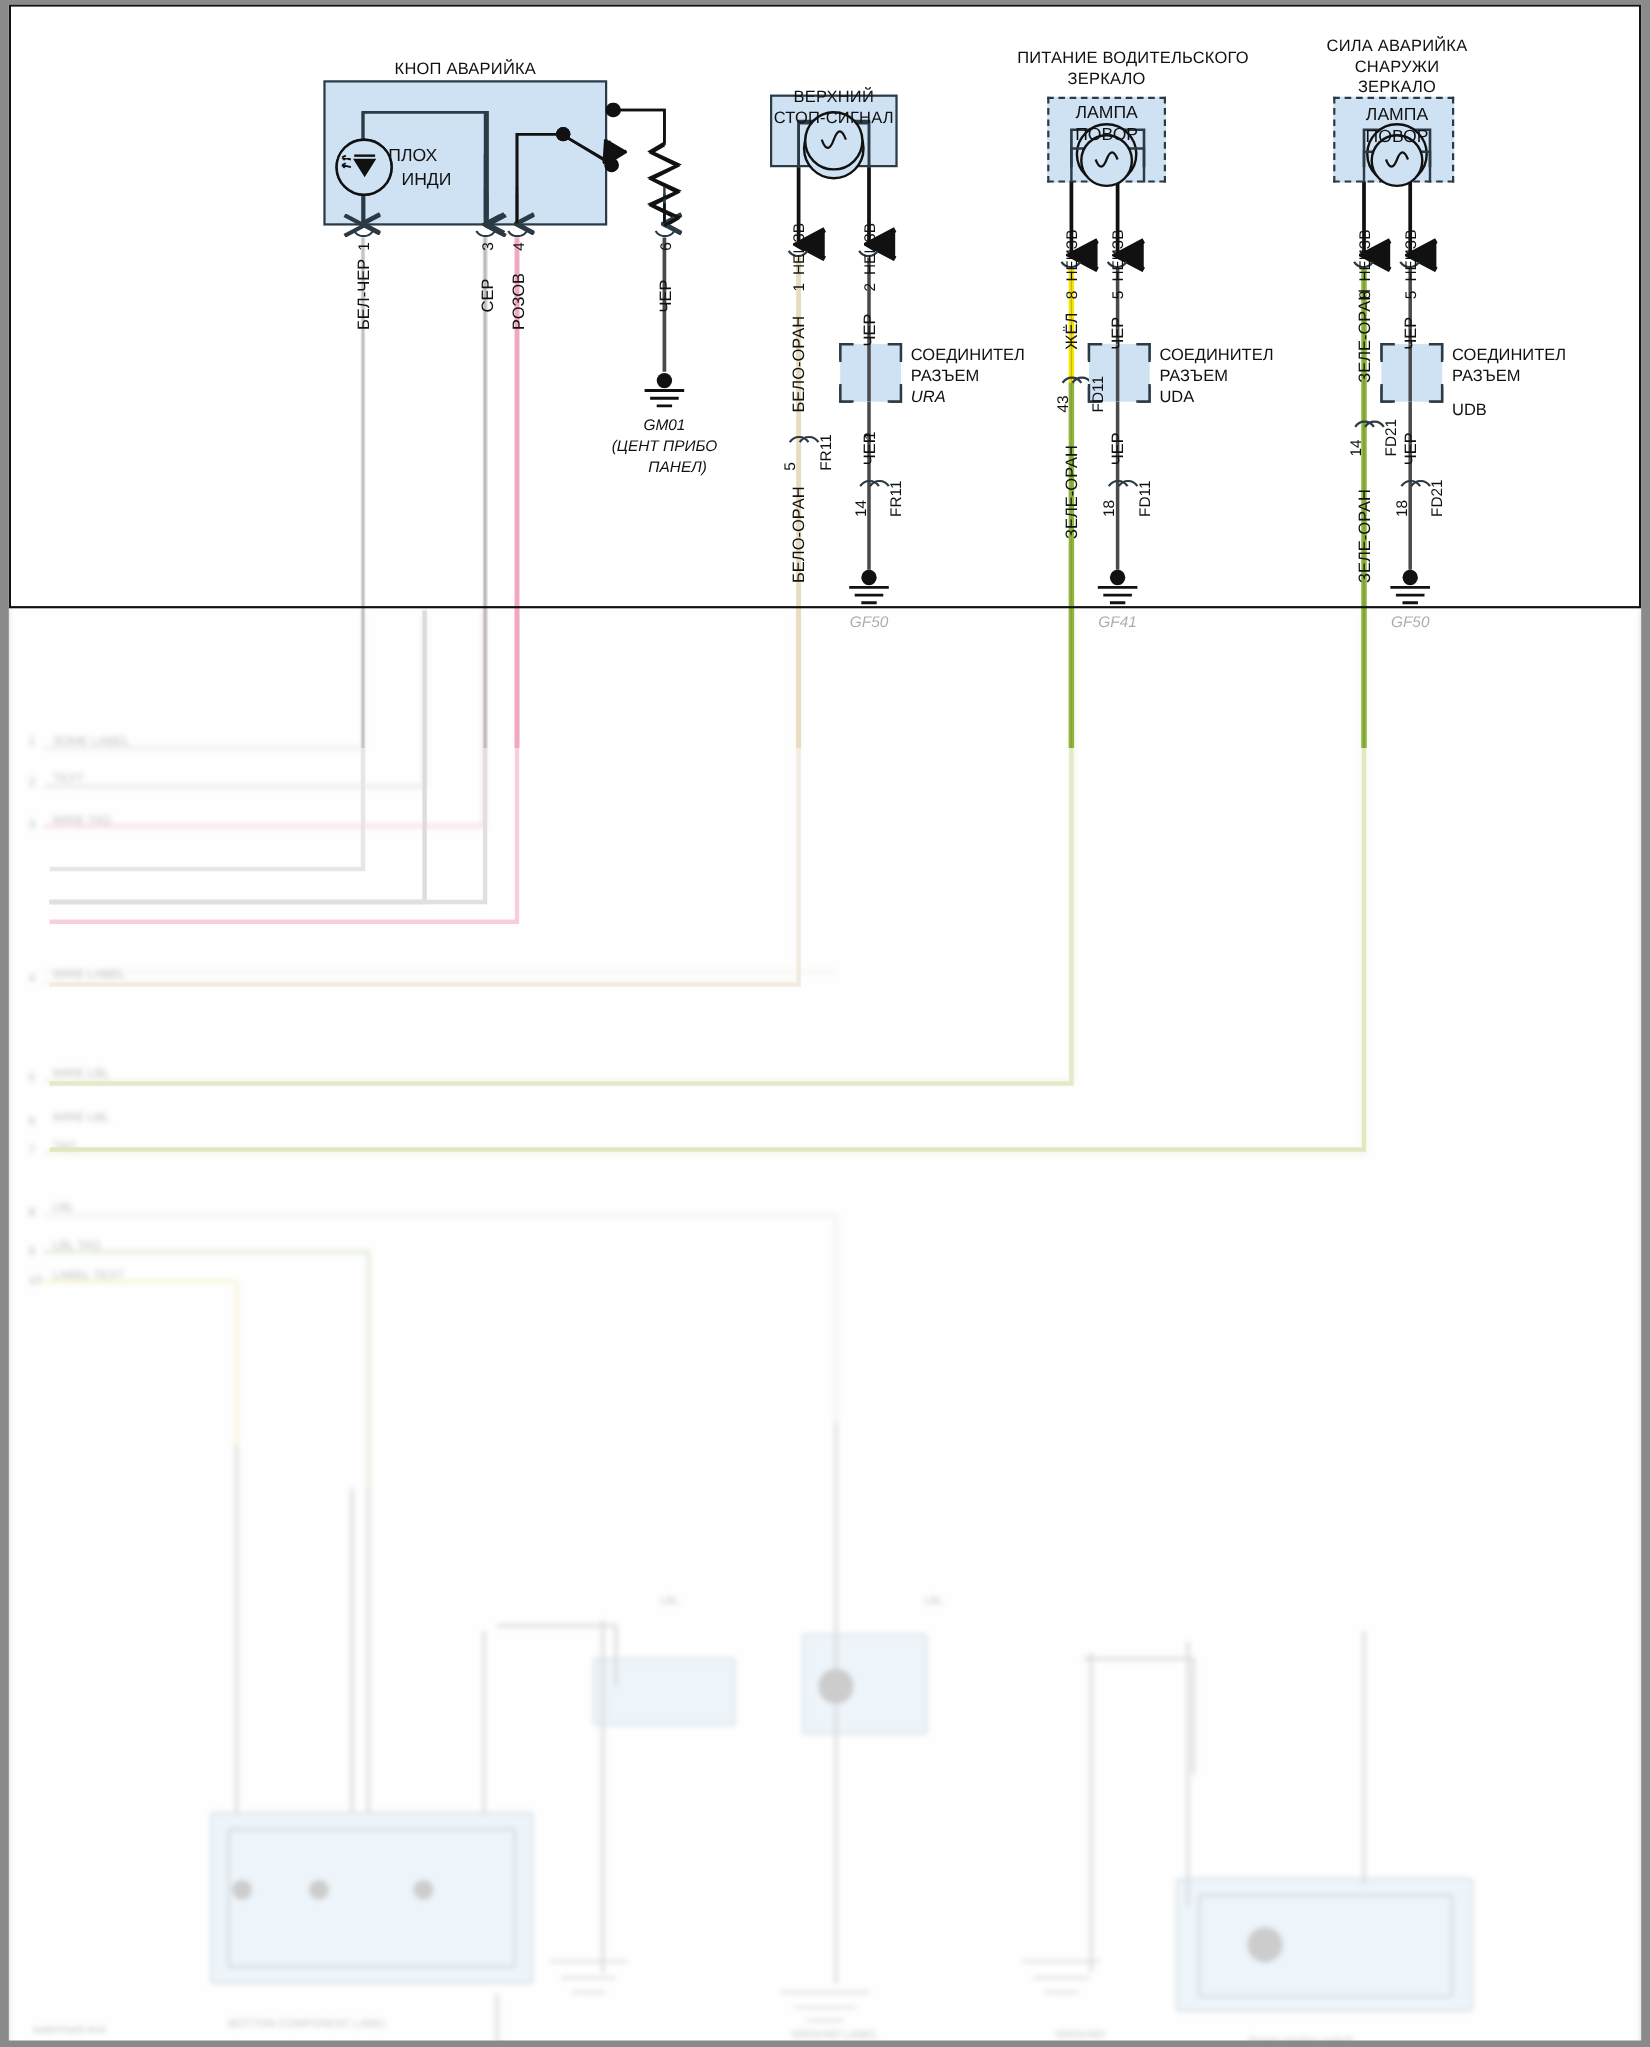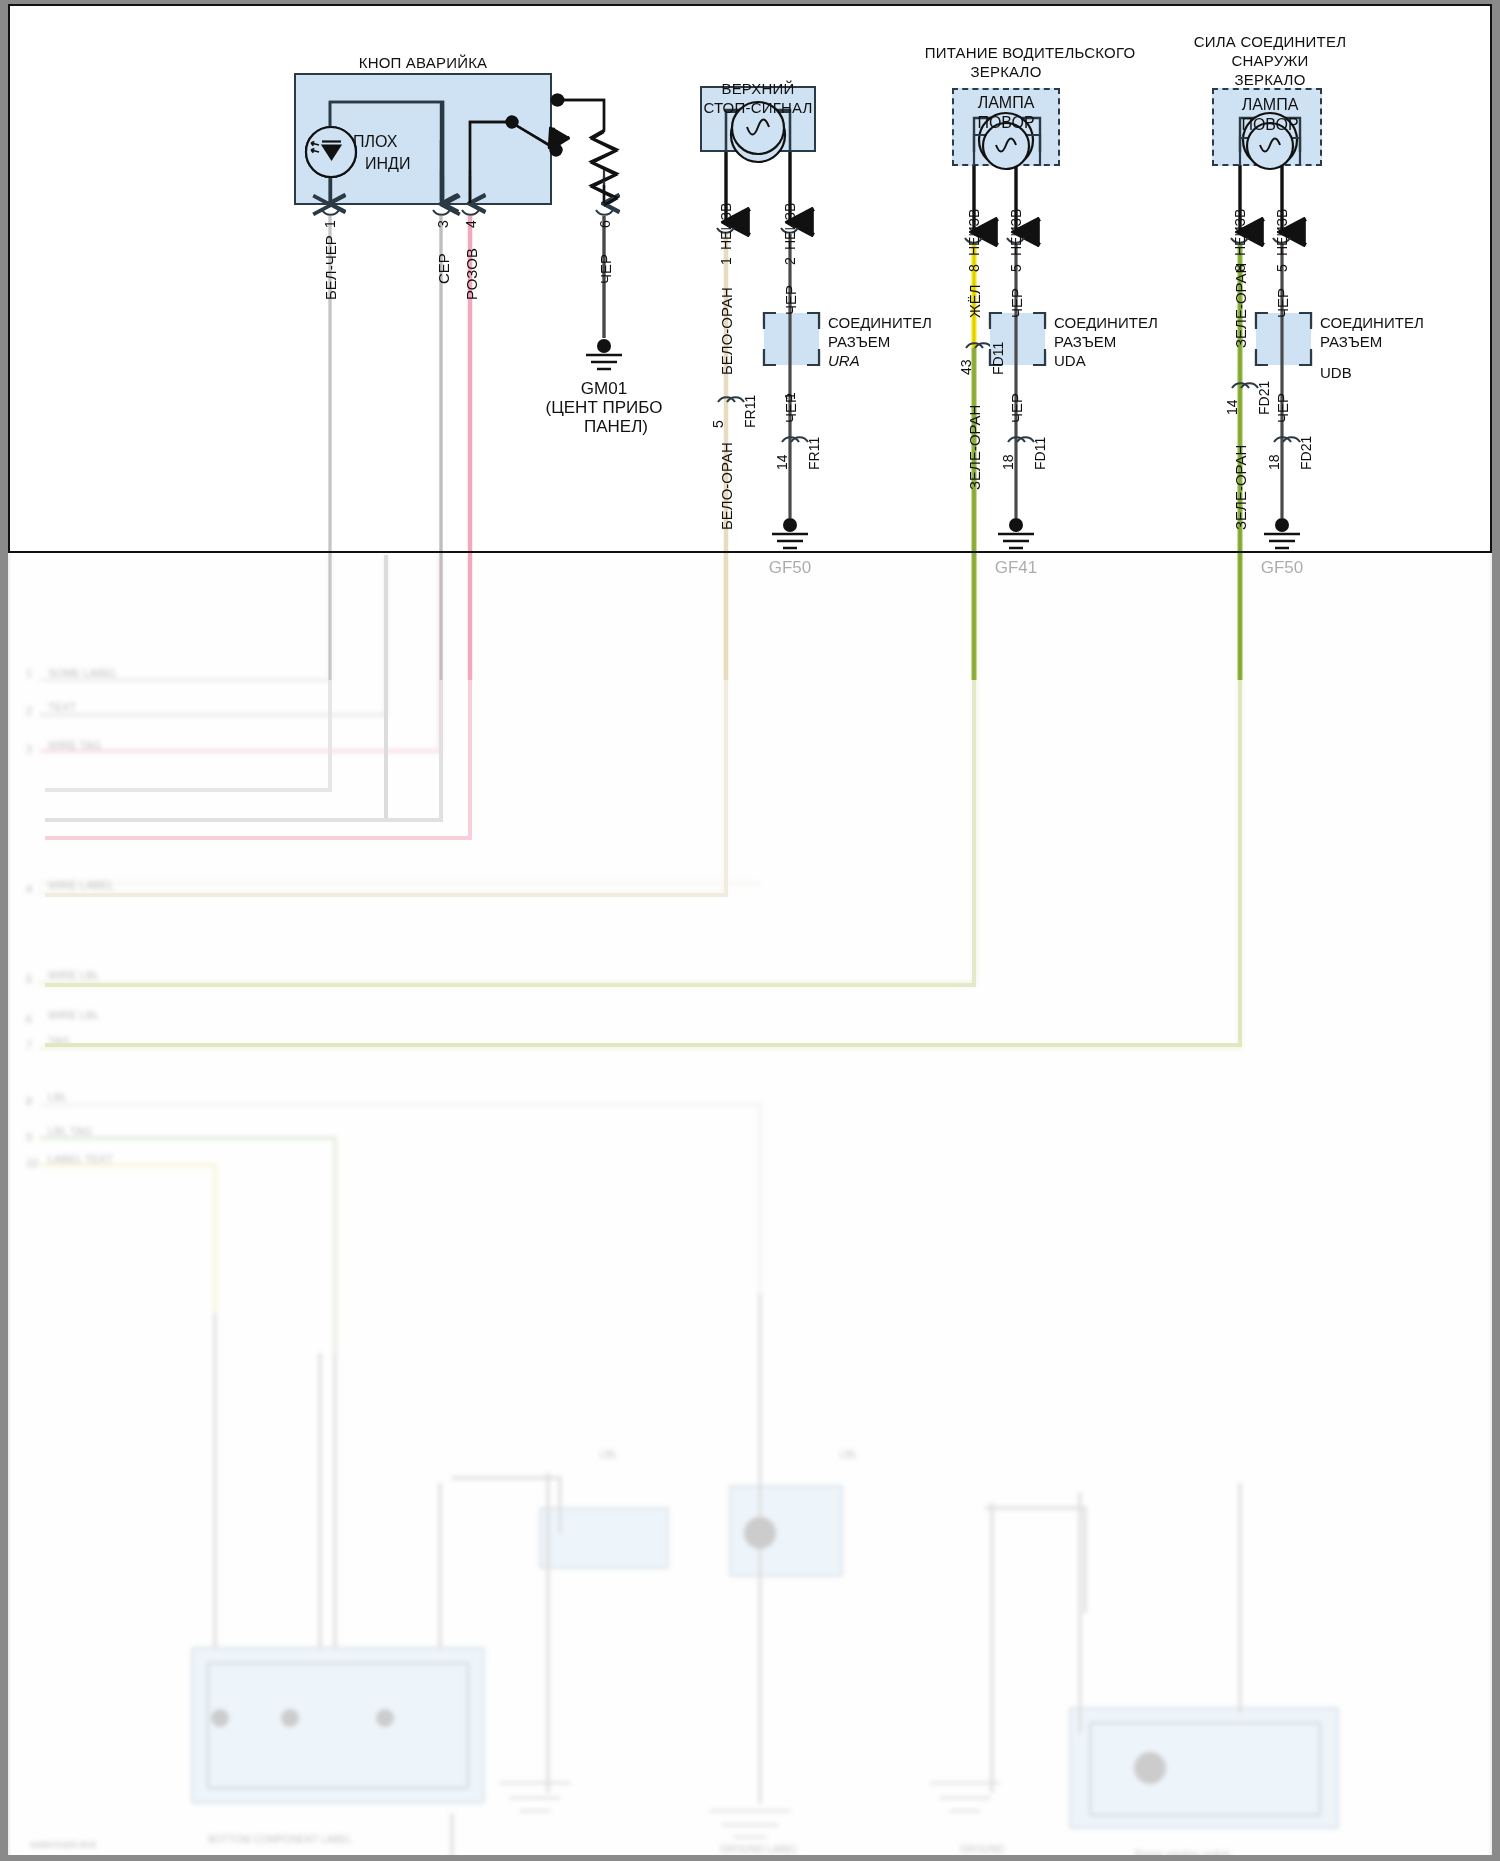--- a/index.html
+++ b/index.html
@@ -54,21 +54,21 @@
     font-size:15px;
     white-space:nowrap;
   }
   .vert-num{
     transform-origin:0 0;
     transform:rotate(-90deg);
     font-size:14px;
     white-space:nowrap;
   }
   .conn-txt{font-size:15px;line-height:1.22;}
-  .gnd-txt{font-size:17px;text-align:right;transform:translateX(-50%);line-height:1.25;}
+  .gnd-txt{font-size:14px;text-align:right;transform:translateX(-50%);line-height:1.25;font-style:italic;}
   .blk{
     position:absolute;
     background:#cfe2f3;
     border:2px solid #2b3a44;
     box-sizing:border-box;
   }
   .blk.dashed{border:2px dashed #2b3a44;}
 </style>
 </head>
 <body>
@@ -490,21 +490,21 @@
     <div class="lbl vert" style="left:1008px;top:423px;">ЧЕР</div>
     <div class="lbl vert-num" style="left:1000px;top:470px;">18</div>
     <div class="lbl vert" style="left:1032px;top:470px;font-size:14px;">FD11</div>
 
     <div class="lbl conn-txt" style="left:1054px;top:314px;">СОЕДИНИТЕЛ</div>
     <div class="lbl conn-txt" style="left:1054px;top:333px;">РАЗЪЕМ</div>
     <div class="lbl conn-txt" style="left:1054px;top:352px;">UDA</div>
 
     <div class="lbl gnd-txt" style="left:1016px;top:557px;opacity:.35;">GF41</div>
 
-    <div class="lbl c title" style="left:1270px;top:33px;">СИЛА СОЕДИНИТЕЛ</div>
+    <div class="lbl c title" style="left:1270px;top:33px;">СИЛА АВАРИЙКА</div>
     <div class="lbl c title" style="left:1270px;top:52px;">СНАРУЖИ</div>
     <div class="lbl c title" style="left:1270px;top:71px;">ЗЕРКАЛО</div>
     <div class="lbl c inner-txt" style="left:1270px;top:96px;">ЛАМПА</div>
     <div class="lbl c inner-txt" style="left:1270px;top:116px;">ПОВОР</div>
 
     <div class="lbl vert" style="left:1232px;top:256px;font-size:14px;">НЕИЗВ</div>
     <div class="lbl vert" style="left:1274px;top:256px;font-size:14px;">НЕИЗВ</div>
 
     <div class="lbl vert-num" style="left:1232px;top:272px;">8</div>
     <div class="lbl vert" style="left:1232px;top:348px;">ЗЕЛЕ-ОРАН</div>

